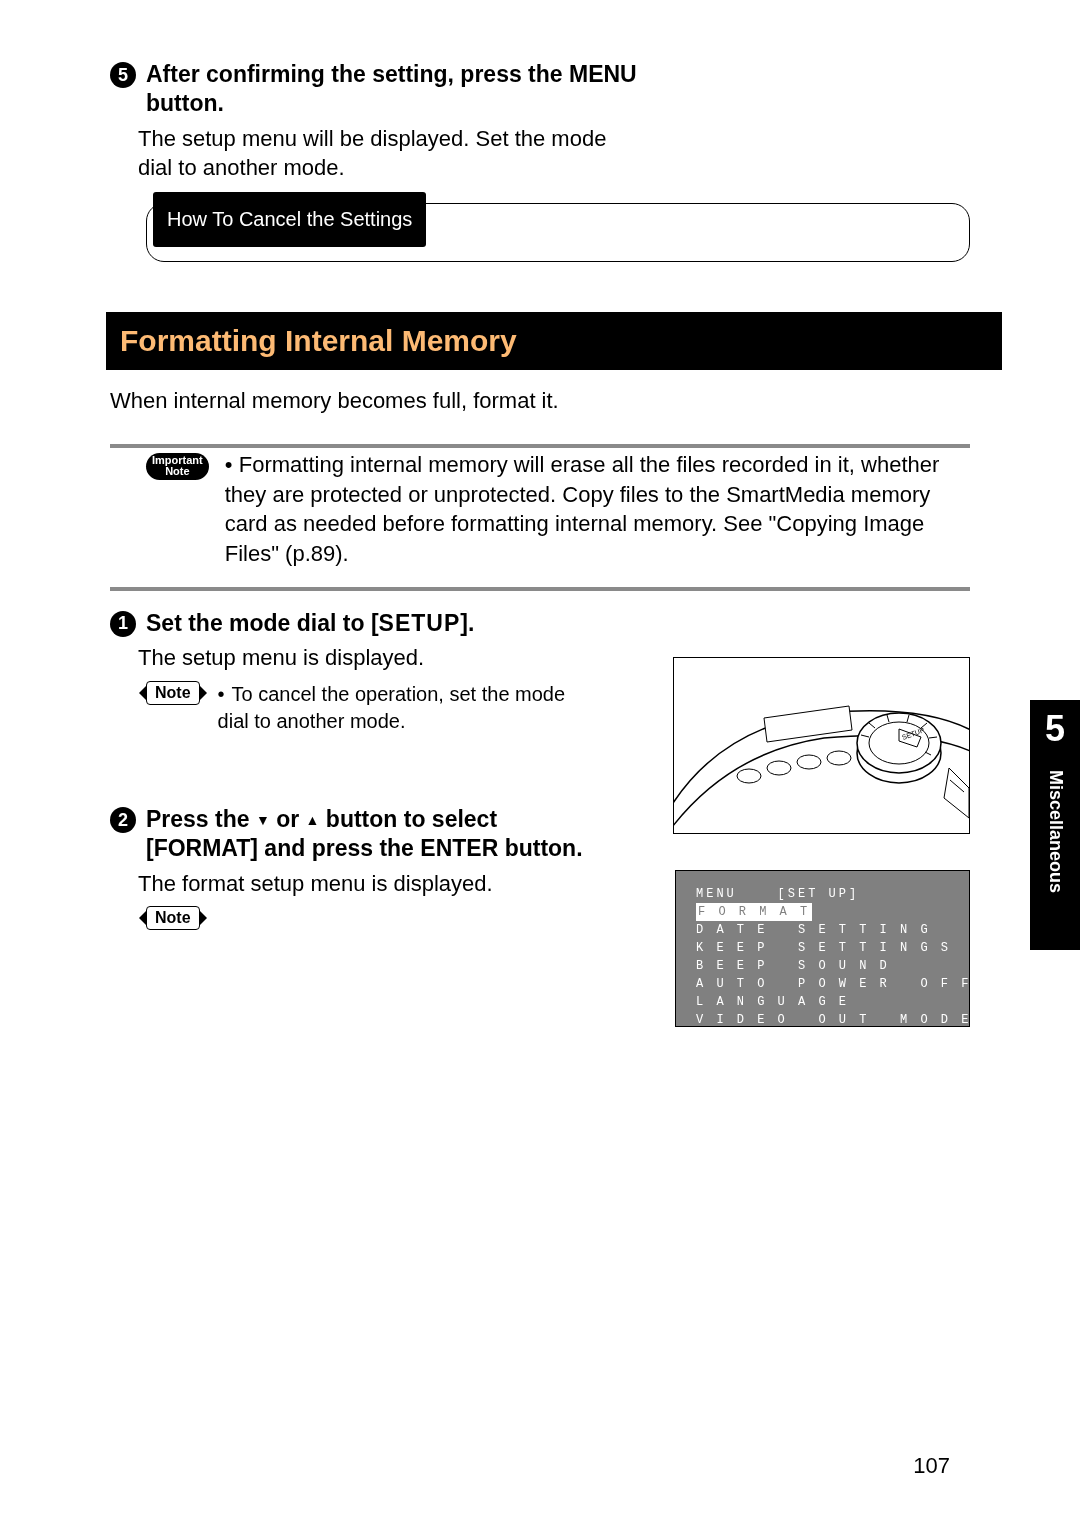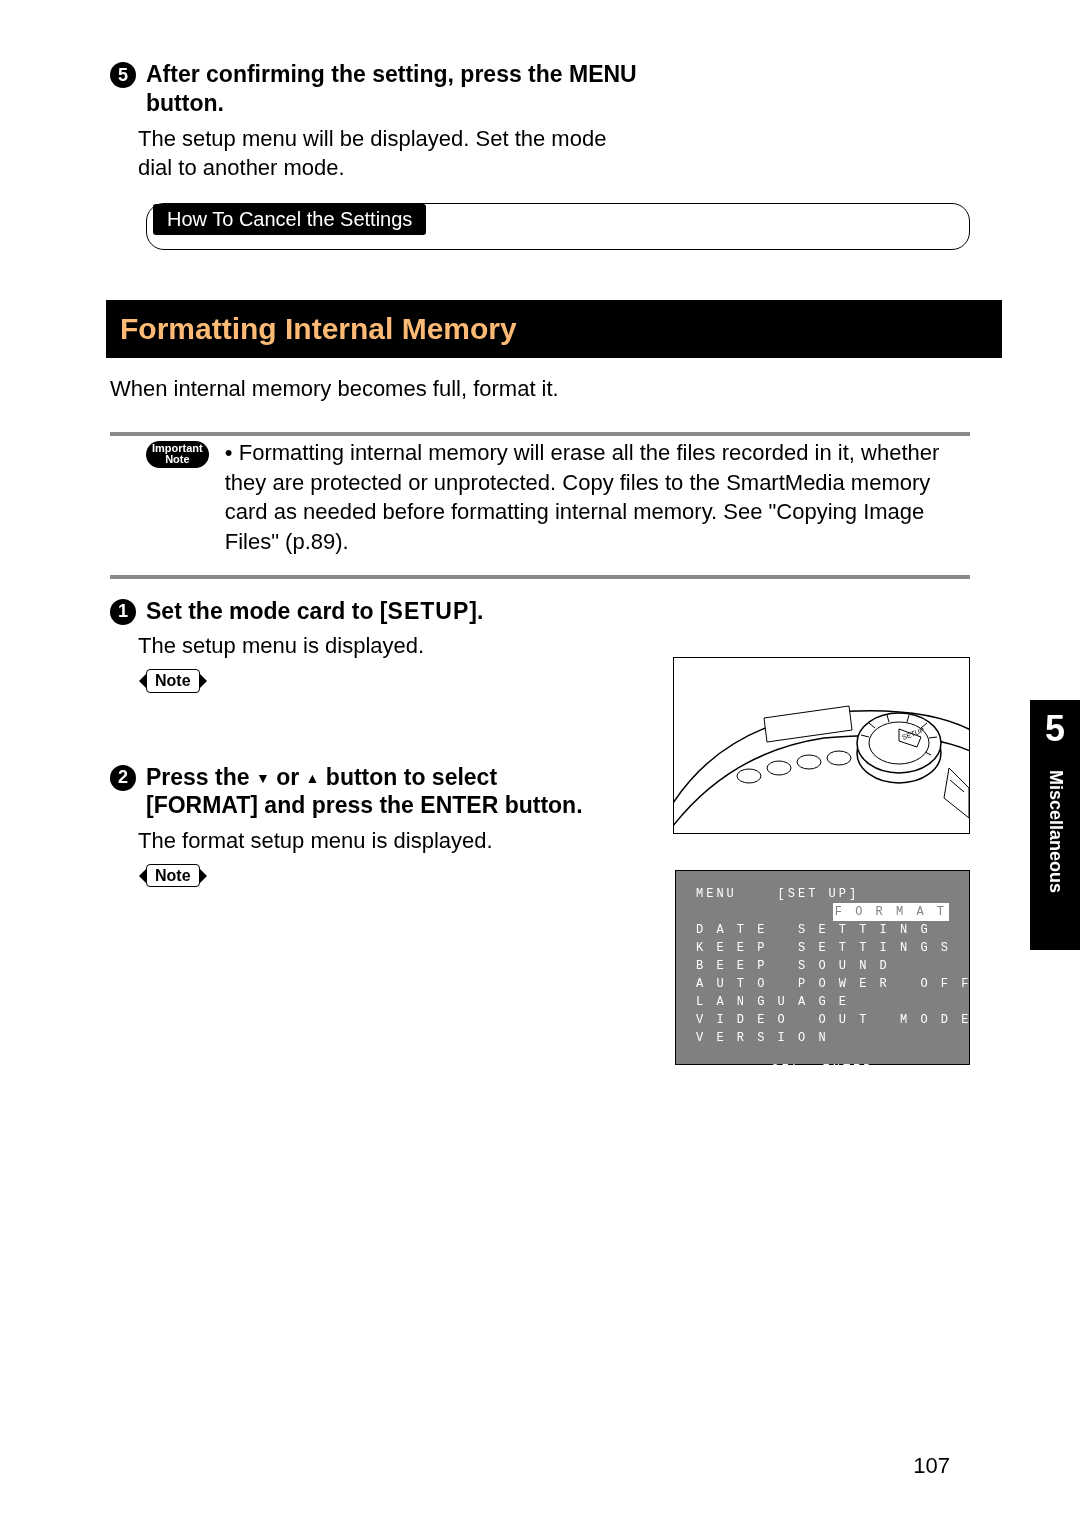--- a/index.html
+++ b/index.html
@@ -29,21 +29,21 @@
   
   .cancel-box{
     border:1px solid #000;
     border-radius:18px;
     margin:20px 0 0 36px;
     padding:8px 16px 14px 16px;
     position:relative;
   }
   .cancel-pill{
     background:#000;color:#fff;
-    font-size:20px;padding:4px 14px;border-radius:3px;
+    font-size:20px;padding:16px 14px;border-radius:3px;
     display:inline-block;
     position:relative;
     margin-top:-24px;
     margin-left:-10px;
   }
   .cancel-text{font-size:21px;line-height:1.35;margin-top:6px;}
   .inline-circle{
     display:inline-flex;width:22px;height:22px;border-radius:50%;
     background:#000;color:#fff;font-weight:bold;font-size:15px;
     align-items:center;justify-content:center;vertical-align:-3px;
@@ -105,29 +105,29 @@
     position:absolute;right:110px;top:657px;
     width:295px;height:175px;border:1.5px solid #000;
     background:#fff;
     overflow:hidden;
   }
   .camera-box svg{position:absolute;top:0;left:0;}
 
   
   .lcd{
     position:absolute;right:110px;top:870px;
-    width:295px;height:195px;border:1.5px solid #000;
+    width:295px;height:157px;border:1.5px solid #000;
     background:#808080;
     padding:14px 20px;
     box-sizing:border-box;
     font-family:"Courier New",monospace;
     color:#fff;
     font-size:12px;letter-spacing:3px;
   }
-  .lcd-row{white-space:pre;line-height:1.5;text-align:right;}
+  .lcd-row{white-space:pre;line-height:1.5;}
   .lcd-head{text-align:left;}
   .lcd-format{background:#fff;color:#808080;padding:0 2px;display:inline-block;letter-spacing:3px;}
   .lcd-bottom{text-align:center;margin-top:14px;}
 
   
   .side-tab{
     position:absolute;right:0;top:700px;
     width:50px;height:250px;background:#000;color:#fff;
   }
   .side-tab .num{font-size:36px;font-weight:bold;text-align:center;margin-top:8px;}
@@ -163,26 +163,27 @@
   </div>
   <div><span class="bullet-dot">•</span><span>Formatting internal memory will erase all the files recorded in it, whether they are protected or unprotected.  Copy files to the SmartMedia memory card as needed before formatting internal memory.  See "Copying Image Files" (p.89).</span></div>
 </div>
 <hr class="hr-thick">
 
 <div class="two-col">
   <div class="left-col">
     <div class="step-row" style="margin-top:18px;">
       <div class="circle-num">1</div>
       <div class="step-title">
-        <span>Set the mode card to [</span><span class="setup-word">SETUP</span><span>].</span>
+        <span>Set the mode dial to [</span><span class="setup-word">SETUP</span><span>].</span>
       </div>
     </div>
     <div class="step-body">The setup menu is displayed.</div>
     <div class="note-row">
       <span class="note-pill">Note</span>
+      <div><span class="bullet-dot">•</span><span>To cancel the operation, set the mode dial to another mode.</span></div>
     </div>
 
     <div class="step-row step2">
       <div class="circle-num">2</div>
       <div class="step-title">
         <span>Press the </span><span class="tri">▼</span><span> or </span><span class="tri">▲</span><span> button to select [FORMAT] and press the ENTER button.</span>
       </div>
     </div>
     <div class="step-body">The format setup menu is displayed.</div>
     <div class="note-row">

